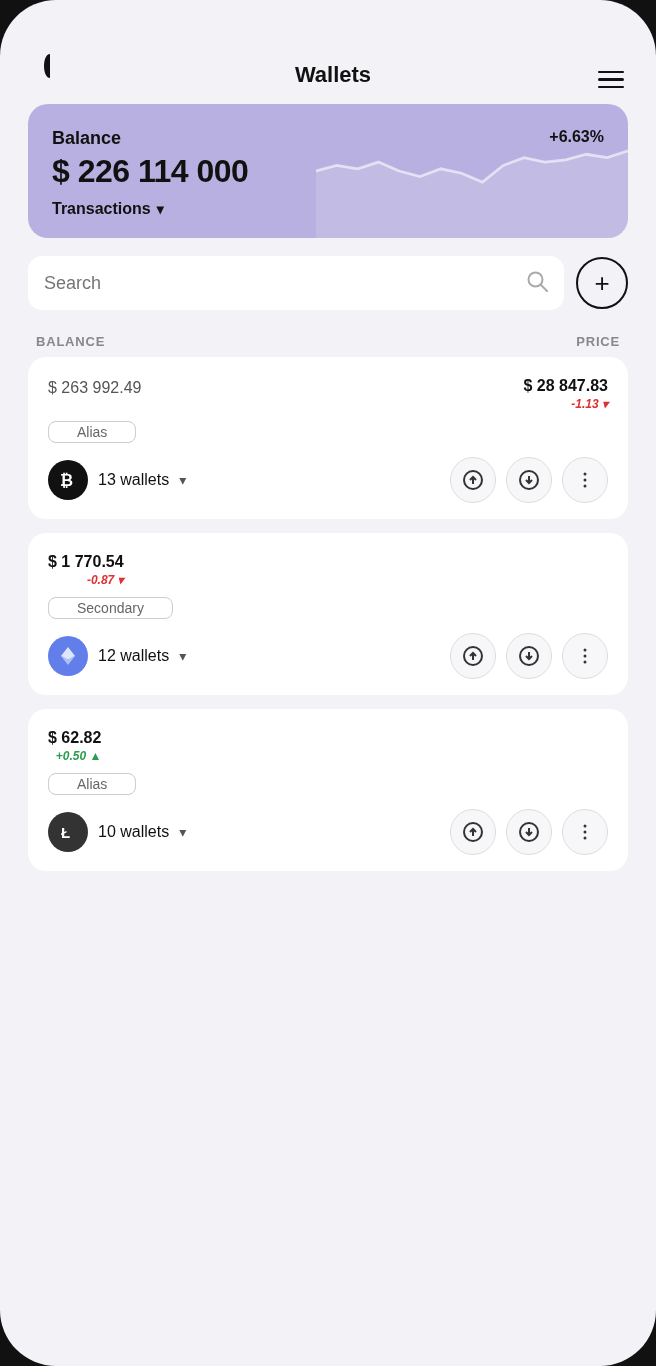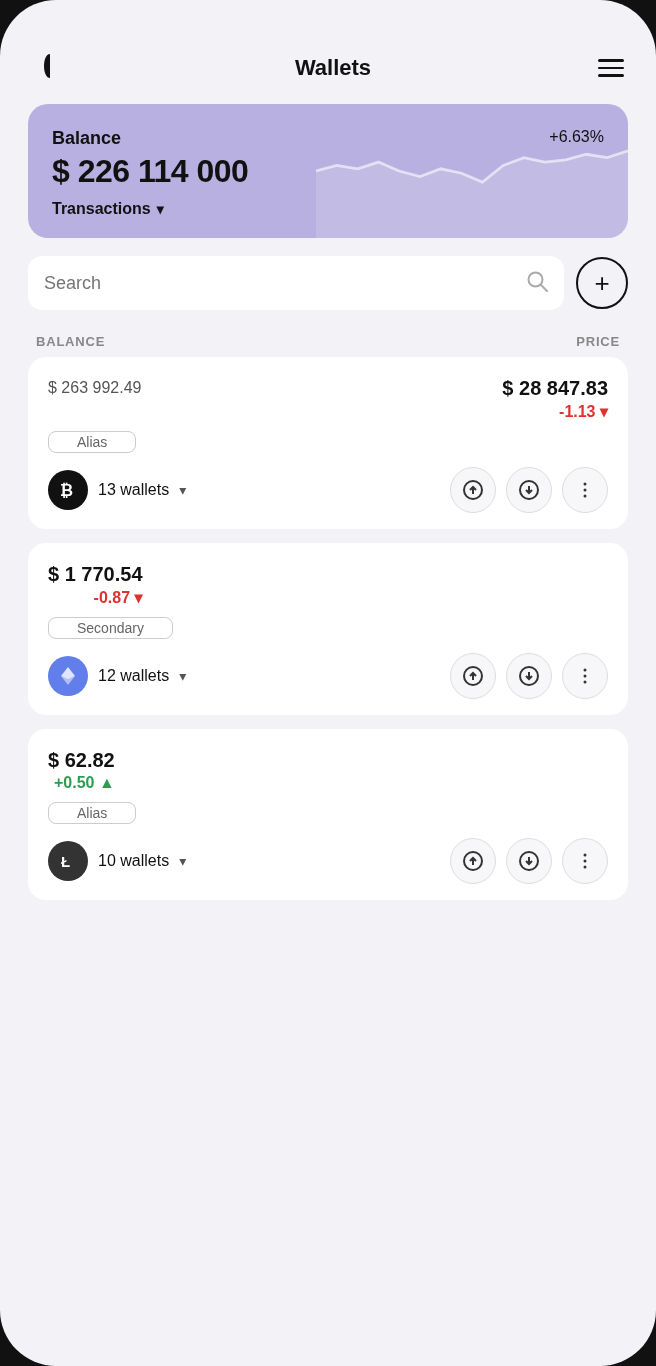--- a/index.html
+++ b/index.html
@@ -17,21 +17,21 @@
       background: #f2f2f7;
       border-radius: 56px;
       padding: 40px 28px 60px;
       display: flex;
       flex-direction: column;
       gap: 0;
     }
     
     .header {
       display: flex;
-      align-items: center;
+      align-items: flex-end;
       justify-content: space-between;
       padding: 8px 4px 16px;
     }
     .header-title {
       font-size: 22px;
       font-weight: 700;
       color: #111;
     }
     .menu-icon {
       display: flex;
@@ -61,21 +61,21 @@
       align-items: flex-start;
       margin-bottom: 4px;
     }
     .balance-label {
       font-size: 18px;
       font-weight: 700;
       color: #111;
     }
     .balance-percent {
       font-size: 16px;
-      font-weight: 400;
+      font-weight: 700;
       color: #111;
     }
     .balance-amount {
       font-size: 32px;
       font-weight: 800;
       color: #111;
       margin-bottom: 10px;
       letter-spacing: -0.5px;
     }
     .transactions-btn {
@@ -161,35 +161,36 @@
       justify-content: space-between;
       align-items: flex-start;
       margin-bottom: 2px;
     }
     .coin-amount {
       font-size: 26px;
       font-weight: 800;
       color: #111;
     }
     .coin-price {
-      font-size: 20px;
+      font-size: 16px;
       font-weight: 600;
       color: #111;
       text-align: right;
     }
     .coin-usd {
       font-size: 16px;
       color: #555;
       margin-top: 2px;
     }
     .coin-change {
-      font-size: 16px;
+      font-size: 12px;
       font-weight: 600;
       text-align: right;
       margin-top: 2px;
+      font-style: italic;
     }
     .coin-change.negative { color: #e03030; }
     .coin-change.positive { color: #2a9e4f; }
     .alias-tag {
       display: inline-block;
       border: 1.5px solid #ccc;
       border-radius: 8px;
       padding: 2px 28px;
       font-size: 14px;
       color: #666;

